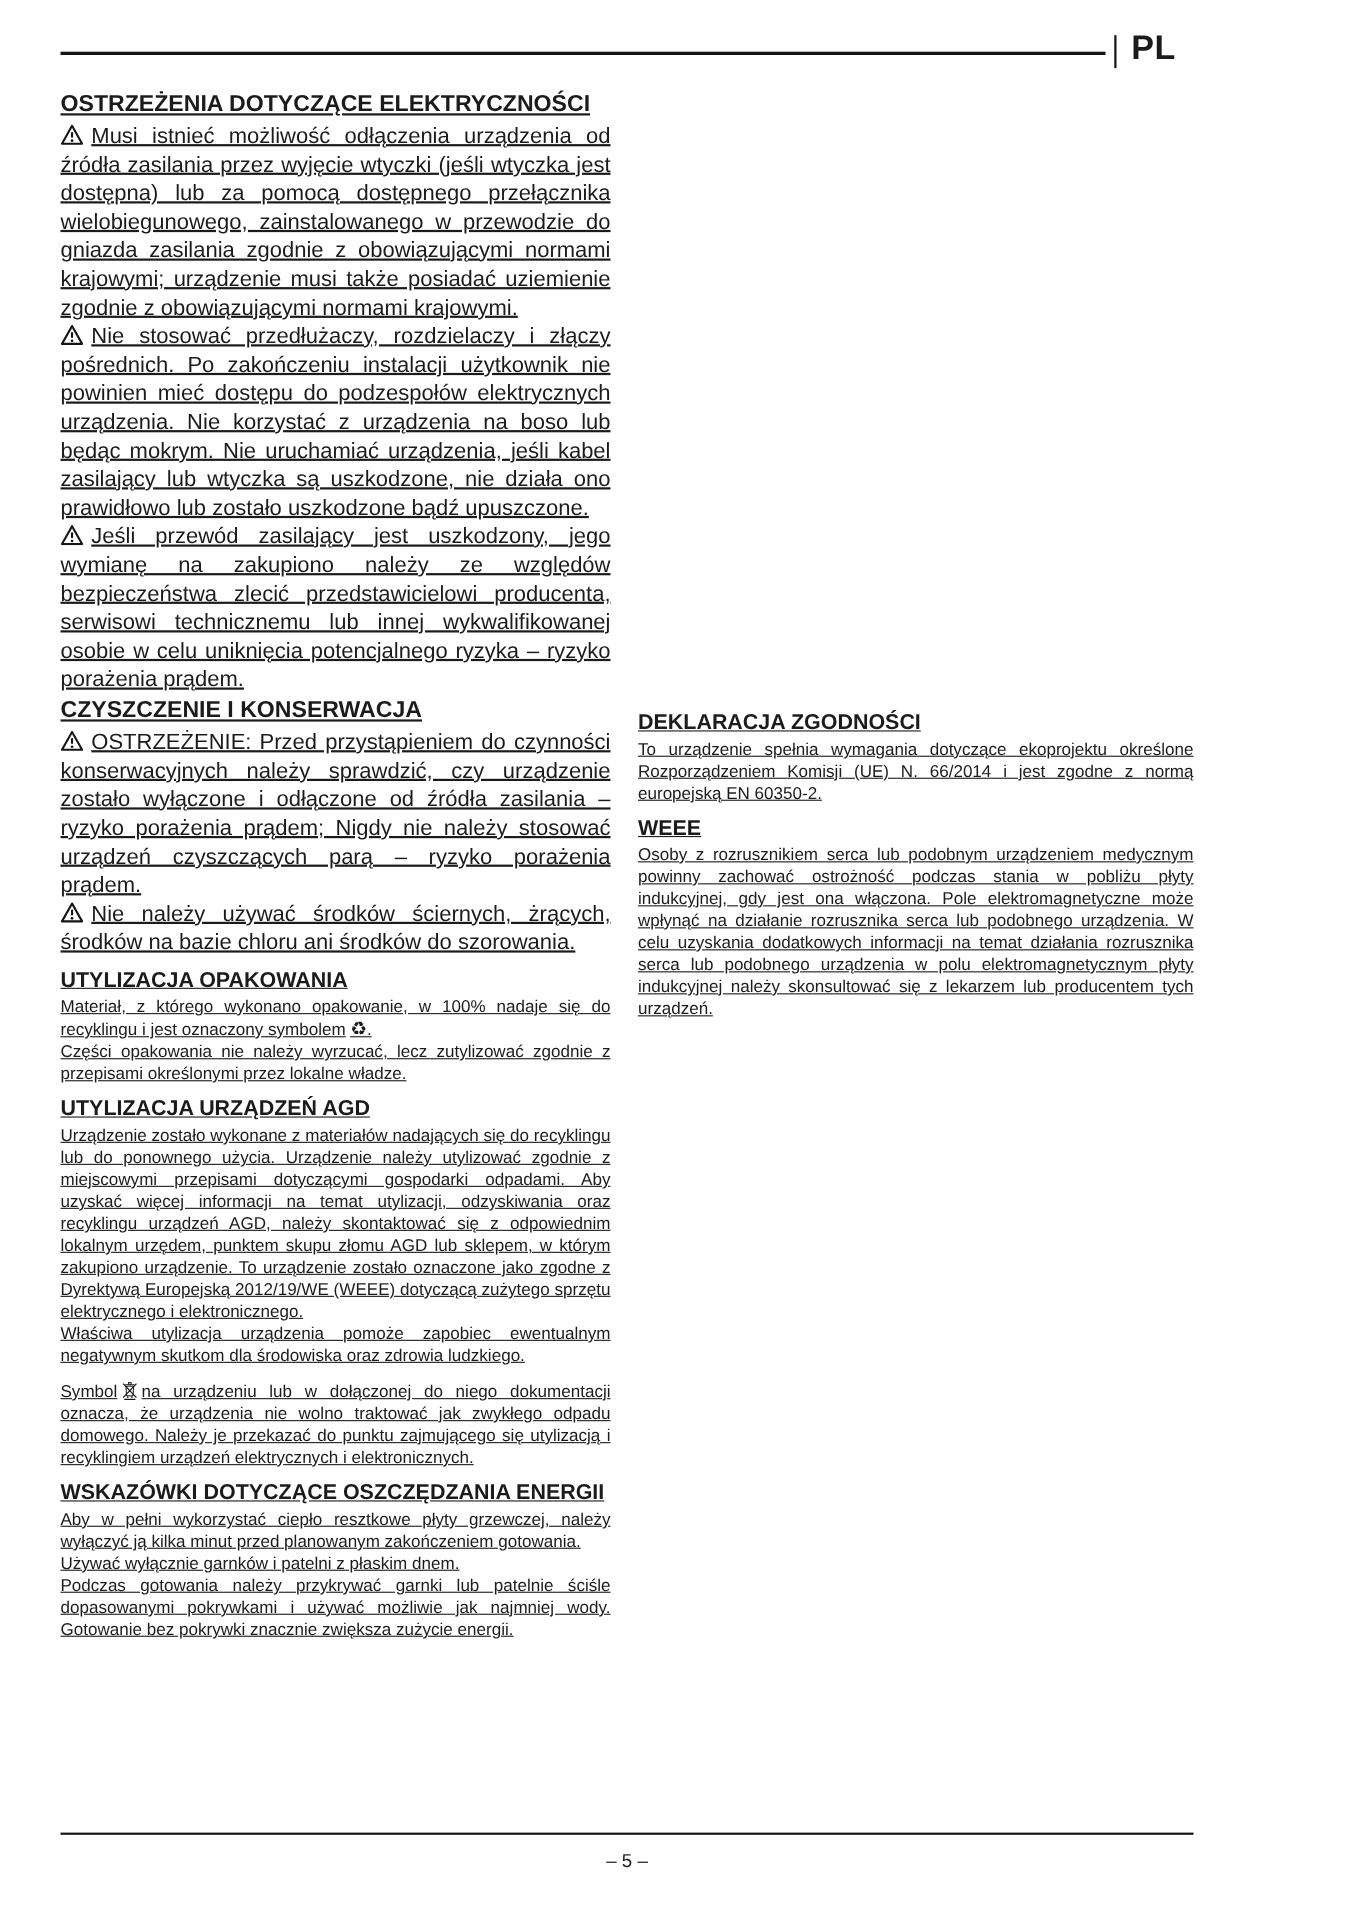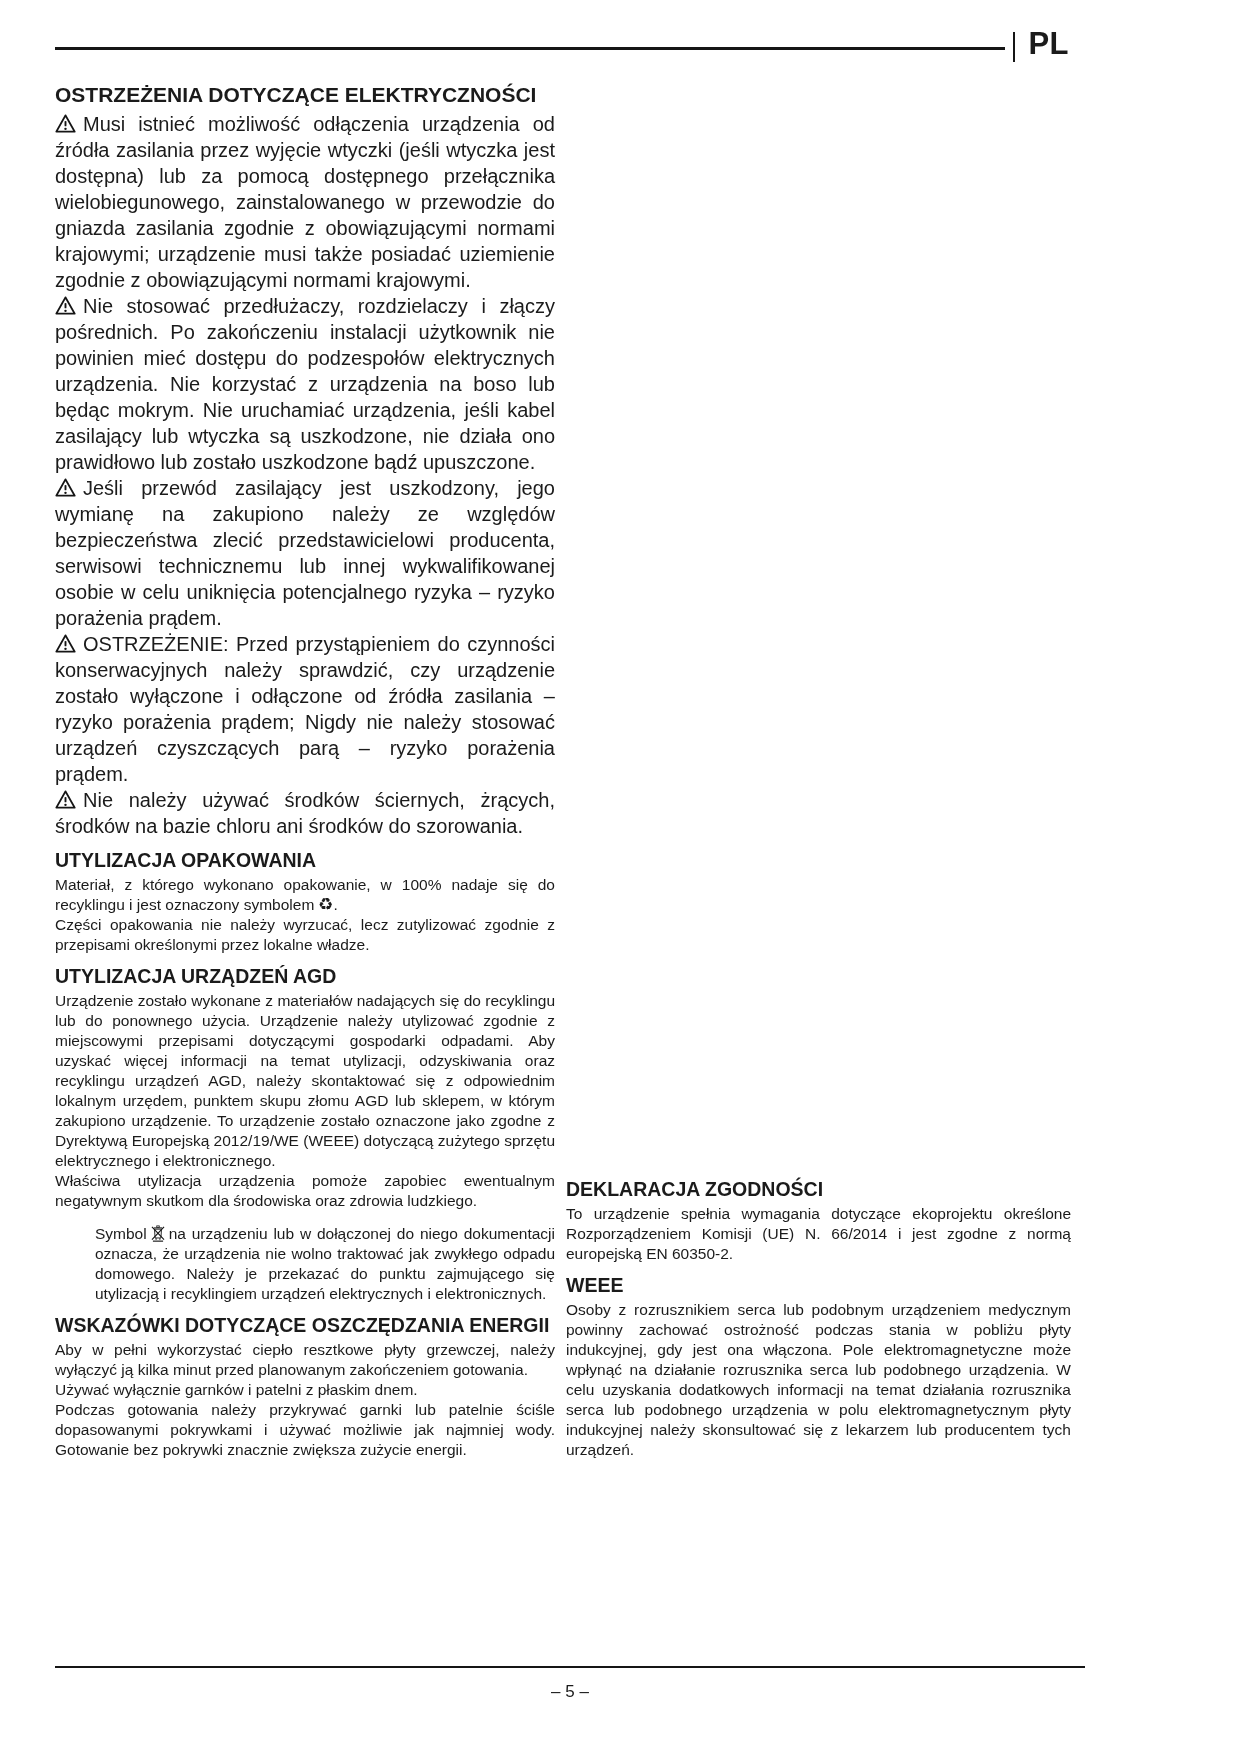--- a/index.html
+++ b/index.html
@@ -14,33 +14,33 @@
     color:#1b1b1b;
     overflow:hidden;
   }
   
   .page-header { position:relative; height:44px; margin-bottom:8px; }
   .header-rule { position:absolute; left:0; top:17px; width:calc(100% - 80px); height:3px; background:#151515; }
   .header-tick { position:absolute; right:70px; top:2px; width:2px; height:30px; background:#151515; }
   .lang-badge { position:absolute; right:16px; top:-4px; font-size:31px; font-weight:bold; letter-spacing:0.5px; }
 
   
-  .columns { display:flex; gap:11px; align-items:flex-end; }
+  .columns { display:flex; gap:25px; align-items:center;text-decoration:underline; }
   .col-left  { width:500px; }
   .col-right { width:505px; }
 
   
   .h-big { font-size:21px; font-weight:bold; margin:0 0 3px 0; line-height:26px; }
   .p-big { font-size:20px; line-height:26px; text-align:justify; margin:0; }
 
   
   .h-small { font-size:19.5px; font-weight:bold; margin:10px 0 3px 0; line-height:23px; }
   .h-small.first { margin-top:0; }
   .p-small { font-size:15.5px; line-height:20px; text-align:justify; margin:0; }
-  .p-gap-top { margin-top:13px;margin-left:40px; }
+  .p-gap-top { margin-top:13px; }
 
   
   .warn-icon { display:inline-block; margin-right:7px; }
   .warn-icon svg { width:21px; height:19px; vertical-align:-2px; }
   .weee-icon { display:inline-block; margin:0 4px; }
   .weee-icon svg { width:14px; height:17px; vertical-align:-3px; }
   .recycle-icon { font-size:17px; margin-left:4px; }
 
   
   .footer-rule { position:absolute; left:55px; top:1666px; width:1030px; height:2px; background:#151515; }
@@ -88,20 +88,21 @@
             </svg></span><span>Musi istnieć możliwość odłączenia urządzenia od źródła zasilania przez wyjęcie wtyczki (jeśli wtyczka jest dostępna) lub za pomocą dostępnego przełącznika wielobiegunowego, zainstalowanego w przewodzie do gniazda zasilania zgodnie z obowiązującymi normami krajowymi; urządzenie musi także posiadać uziemienie zgodnie z obowiązującymi normami krajowymi.</span></p>
 
       <p class="p-big"><span class="warn-icon"><svg>
               <use href="#warn-tri"></use>
             </svg></span><span>Nie stosować przedłużaczy, rozdzielaczy i złączy pośrednich. Po zakończeniu instalacji użytkownik nie powinien mieć dostępu do podzespołów elektrycznych urządzenia. Nie korzystać z urządzenia na boso lub będąc mokrym. Nie uruchamiać urządzenia, jeśli kabel zasilający lub wtyczka są uszkodzone, nie działa ono prawidłowo lub zostało uszkodzone bądź upuszczone.</span></p>
 
       <p class="p-big"><span class="warn-icon"><svg>
               <use href="#warn-tri"></use>
             </svg></span><span>Jeśli przewód zasilający jest uszkodzony, jego wymianę na zakupiono należy ze względów bezpieczeństwa zlecić przedstawicielowi producenta, serwisowi technicznemu lub innej wykwalifikowanej osobie w celu uniknięcia potencjalnego ryzyka – ryzyko porażenia prądem.</span></p>
 
+      <h2 class="h-big" style="margin-top:2px;">CZYSZCZENIE I KONSERWACJA</h2>
 
       <p class="p-big"><span class="warn-icon"><svg>
               <use href="#warn-tri"></use>
             </svg></span><span>OSTRZEŻENIE: Przed przystąpieniem do czynności konserwacyjnych należy sprawdzić, czy urządzenie zostało wyłączone i odłączone od źródła zasilania – ryzyko porażenia prądem; Nigdy nie należy stosować urządzeń czyszczących parą – ryzyko porażenia prądem.</span></p>
 
       <p class="p-big"><span class="warn-icon"><svg>
               <use href="#warn-tri"></use>
             </svg></span><span>Nie należy używać środków ściernych, żrących, środków na bazie chloru ani środków do szorowania.</span></p>
 
       <h2 class="h-small">UTYLIZACJA OPAKOWANIA</h2>

